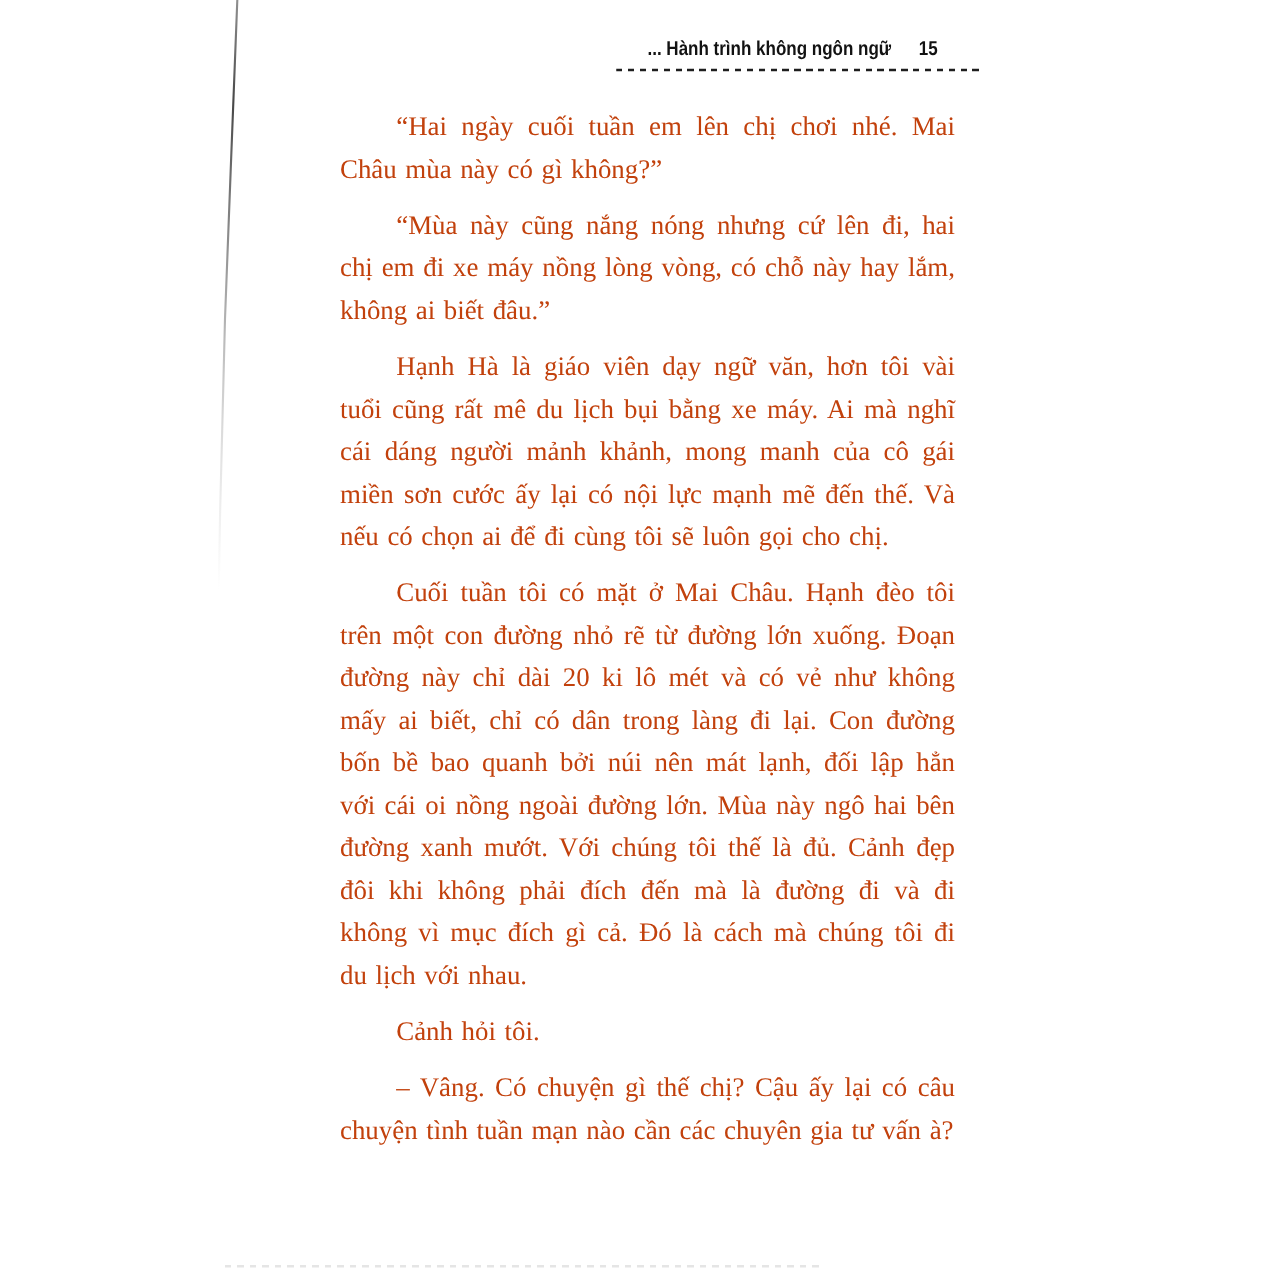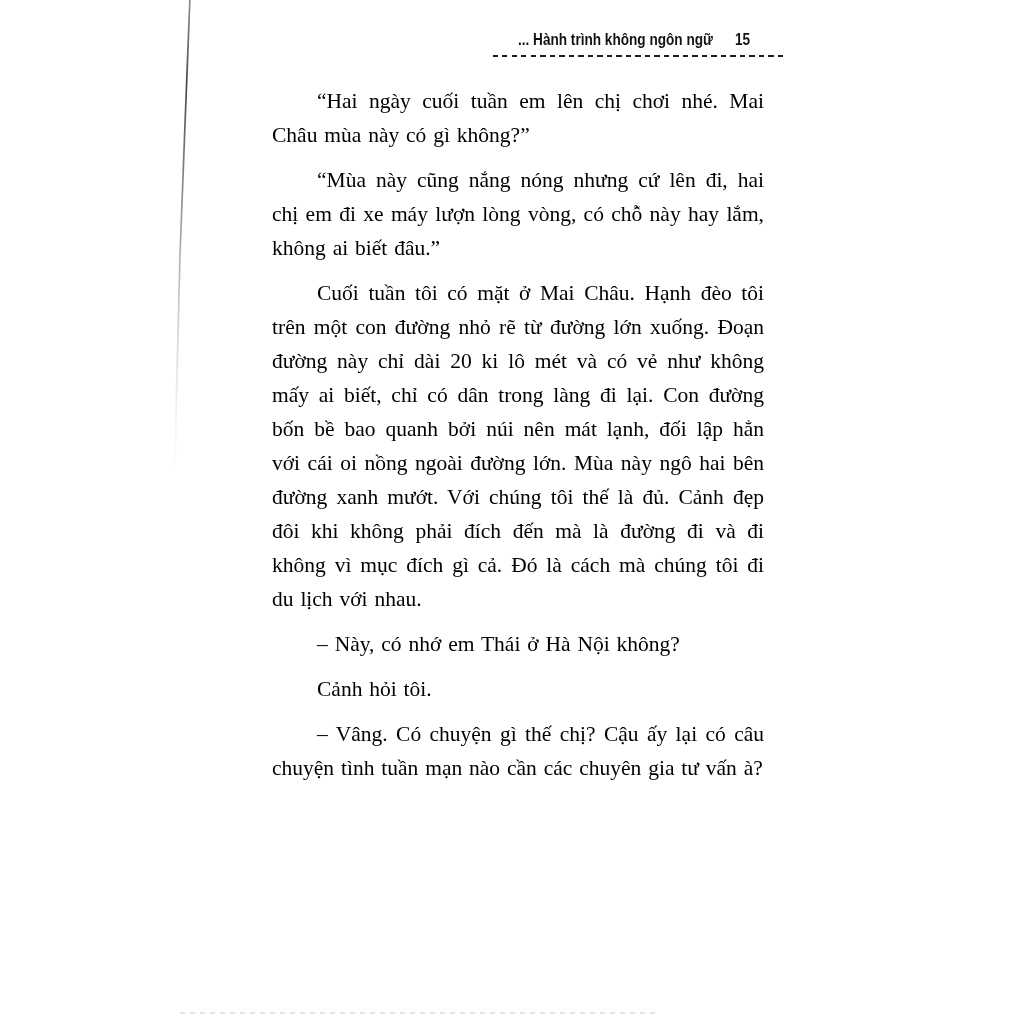--- a/index.html
+++ b/index.html
@@ -55,21 +55,21 @@
   }
 
   
   .body-text {
     position: absolute;
     left: 272px;
     top: 84px;
     width: 492px;
     font-size: 21.5px;
     line-height: 34px;
-    color: #000000;
+    color: #c2410c;
     text-align: justify;
   }
   .body-text p {
     text-indent: 45px;
     margin-bottom: 11px;
     word-spacing: 1.5px;
   }
 
   
   .footer-dashes {
@@ -104,22 +104,22 @@
       <div class="rh-scale">
         <span>... Hành trình không ngôn ngữ</span>
         <span class="rh-pagenum">15</span>
       </div>
     </div>
     <div class="rh-dashes"></div>
   </div>
 
   <div class="body-text">
     <p>“Hai ngày cuối tuần em lên chị chơi nhé. Mai Châu mùa này có gì không?”</p>
-    <p>“Mùa này cũng nắng nóng nhưng cứ lên đi, hai chị em đi xe máy lượn lòng vòng, có chỗ này hay lắm, không ai biết đâu.”</p>
+    <p>“Mùa này cũng nắng nóng nhưng cứ lên đi, hai chị em đi xe máy nồng lòng vòng, có chỗ này hay lắm, không ai biết đâu.”</p>
+    <p>Hạnh Hà là giáo viên dạy ngữ văn, hơn tôi vài tuổi cũng rất mê du lịch bụi bằng xe máy. Ai mà nghĩ cái dáng người mảnh khảnh, mong manh của cô gái miền sơn cước ấy lại có nội lực mạnh mẽ đến thế. Và nếu có chọn ai để đi cùng tôi sẽ luôn gọi cho chị.</p>
     <p>Cuối tuần tôi có mặt ở Mai Châu. Hạnh đèo tôi trên một con đường nhỏ rẽ từ đường lớn xuống. Đoạn đường này chỉ dài 20 ki lô mét và có vẻ như không mấy ai biết, chỉ có dân trong làng đi lại. Con đường bốn bề bao quanh bởi núi nên mát lạnh, đối lập hẳn với cái oi nồng ngoài đường lớn. Mùa này ngô hai bên đường xanh mướt. Với chúng tôi thế là đủ. Cảnh đẹp đôi khi không phải đích đến mà là đường đi và đi không vì mục đích gì cả. Đó là cách mà chúng tôi đi du lịch với nhau.</p>
-    <p>– Này, có nhớ em Thái ở Hà Nội không?</p>
     <p>Cảnh hỏi tôi.</p>
     <p>– Vâng. Có chuyện gì thế chị? Cậu ấy lại có câu chuyện tình tuần mạn nào cần các chuyên gia tư vấn à?</p>
   </div>
 
   <div class="footer-dashes"></div>
 
 </div>
 
 </body></html>

